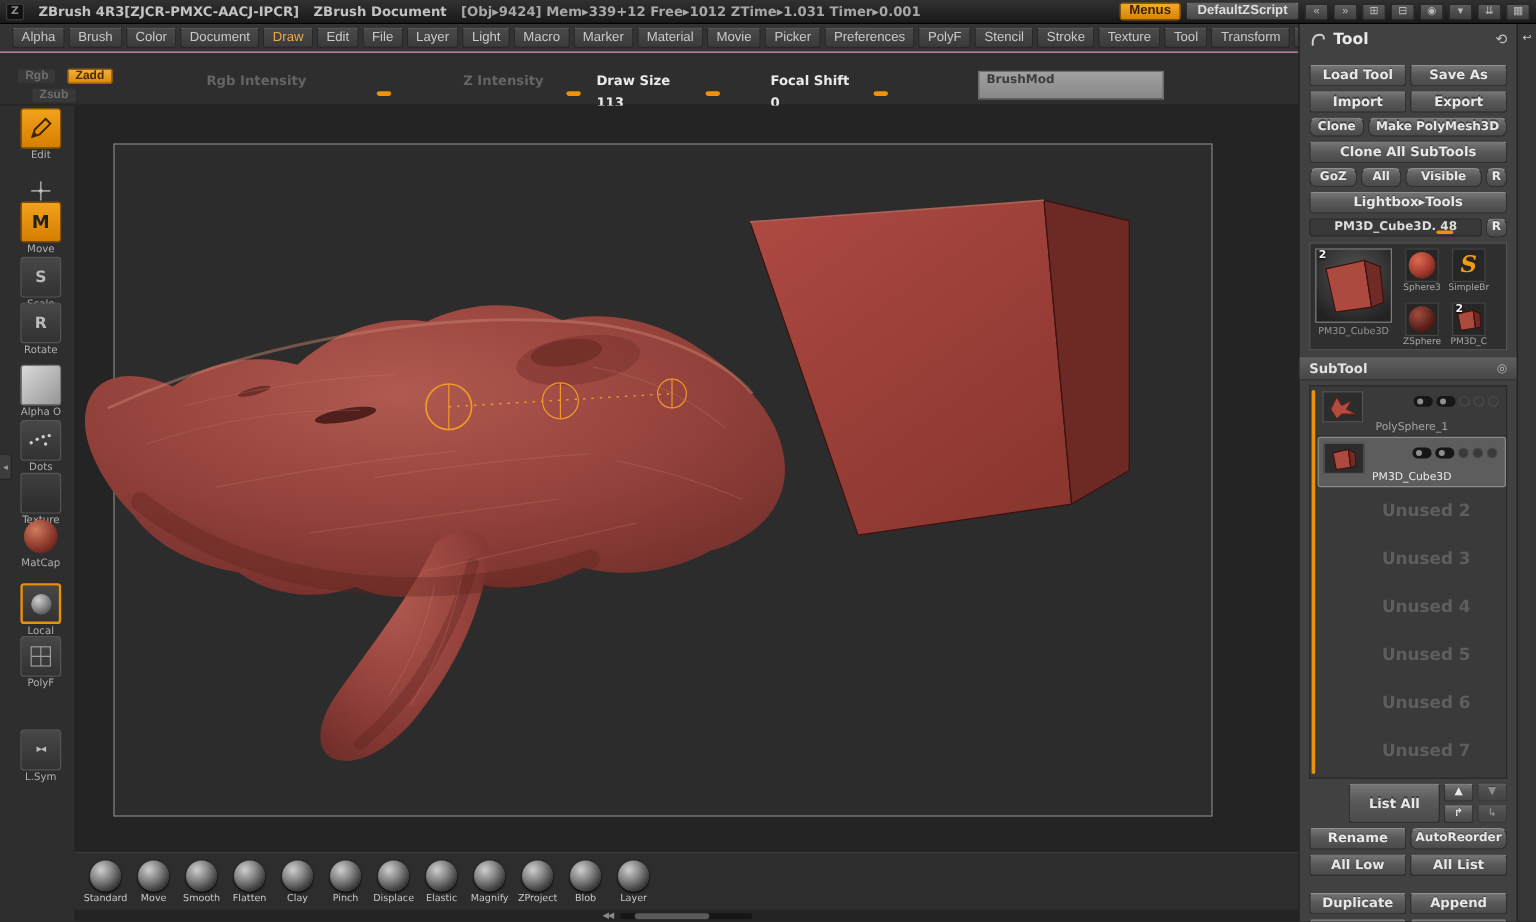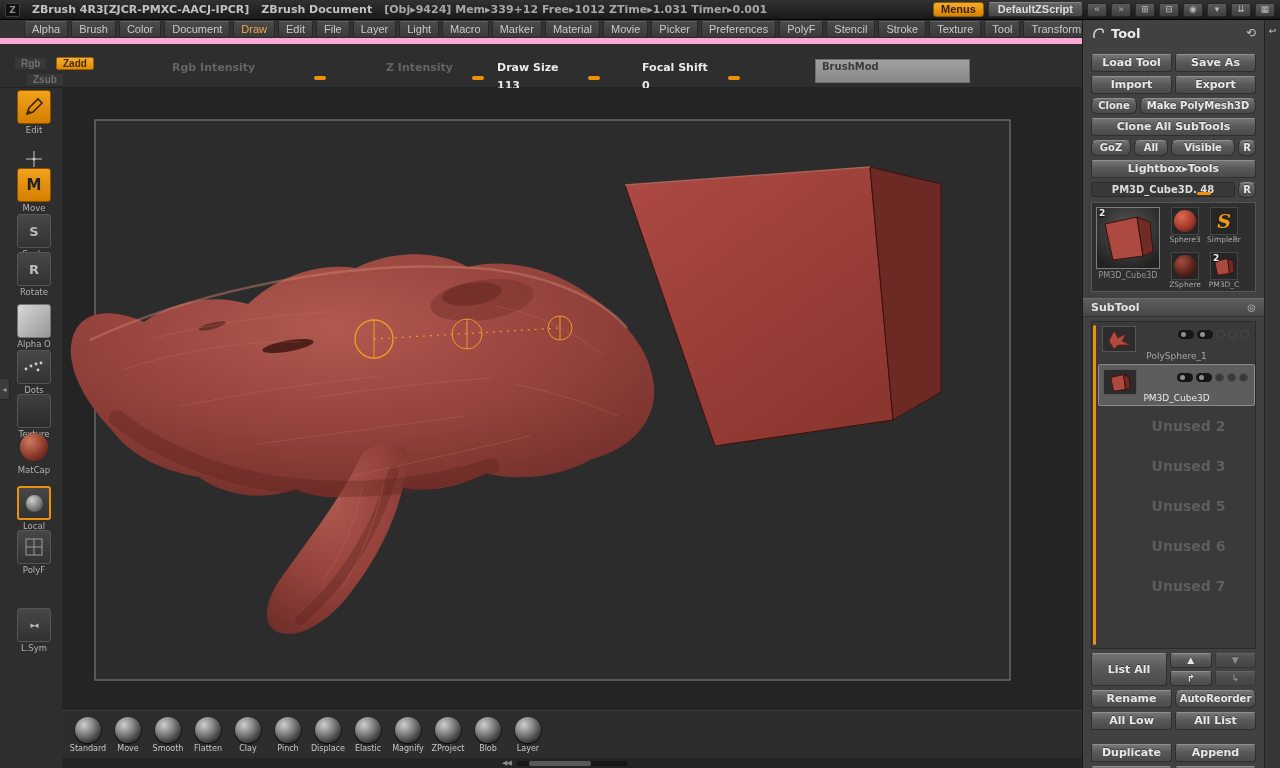--- a/index.html
+++ b/index.html
@@ -18,21 +18,21 @@
   .tb-right { margin-left:auto; display:flex; align-items:center; gap:4px; }
   #menus-btn { background:linear-gradient(#f6ab2e,#d98300); color:#3a2300; border:1px solid #8f5c00;
     border-radius:3px; font-size:11px; font-weight:bold; padding:0 7px 1px; }
   #zscript-btn { background:linear-gradient(#666,#484848); color:#ddd; border:1px solid #2b2b2b;
     border-top-color:#888; border-radius:3px; font-size:11px; font-weight:bold; padding:0 9px 1px; }
   .tb-icon { width:20px; height:14px; background:linear-gradient(#5c5c5c,#3e3e3e); border:1px solid #282828;
     border-radius:2px; color:#b8b8b8; font-size:9px; line-height:1; display:flex; align-items:center; justify-content:center; }
 
   
   #menubar { position:absolute; left:0; top:20px; width:1082px; height:24px; background:#333;
-    border-bottom:6px solid #f9a8d4; display:flex; align-items:center; gap:3px; padding:0 10px 0 24px; }
+    border-bottom:1px solid #f9a8d4; display:flex; align-items:center; gap:3px; padding:0 10px 0 10px; }
   .menu-item { padding:1px 7px 2px; font-size:11px; color:#c9c9c9; background:linear-gradient(#4a4a4a,#3a3a3a);
     border:1px solid #292929; border-top-color:#5f5f5f; border-radius:3px; white-space:nowrap; }
   .menu-item.hl { color:#f0a847; }
 
   
   #shelf { position:absolute; left:0; top:44px; width:1082px; height:44px; background:#2e2e2e;
     border-bottom:1px solid #222; }
   .sh-toggle { position:absolute; height:13px; font-size:10px; font-weight:bold; display:flex;
     align-items:center; border-radius:2px; padding:0 6px; }
   #rgb-toggle  { left:14px; top:13px; color:#6e6e6e; background:#383838; border:1px solid #2f2f2f; }
@@ -135,21 +135,21 @@
   .st-toggles { position:absolute; right:6px; top:8px; display:flex; align-items:center; }
   .tg { width:16px; height:9px; background:#161616; border-radius:5px; display:inline-block;
     position:relative; margin-left:3px; }
   .tg::after { content:""; position:absolute; left:3px; top:2px; width:5px; height:5px; border-radius:50%; background:#8f8f8f; }
   .tgm { width:9px; height:9px; border-radius:50%; background:#3a3a3a; border:1px solid #4a4a4a;
     display:inline-block; margin-left:3px; }
   .st-label { position:absolute; left:0; right:0; bottom:2px; text-align:center; font-size:9px; color:#a5a5a5; }
   .sel .st-label { color:#e9e9e9; }
   .st-unused { height:40px; line-height:40px; padding-left:24px; font-size:14px; color:#5e5e5e; font-weight:bold;text-align:center; }
 
-  #list-all { flex:0 0 76px; height:33px; line-height:29px; }
+  #list-all { flex:0 0 76px; height:33px; line-height:29px;margin-left:33px; }
   .arrow-grid { flex:1; display:grid; grid-template-columns:1fr 1fr; gap:3px; }
   .arrow-btn { height:15px; padding:0; font-size:9px; line-height:13px; }
   .arrow-btn.dis { opacity:.45; }
 
   
   #rightstrip { position:absolute; left:1264px; top:20px; width:16px; height:748px; background:#373737;
     border-left:1px solid #222; display:flex; justify-content:center; padding-top:4px; }
   .strip-icon { width:13px; height:13px; color:#cfcfcf; font-size:9px; display:flex;
     align-items:center; justify-content:center; background:none; border:none; }
 </style>
@@ -556,20 +556,21 @@
           <span class="tg"></span>
           <span class="tgm"></span>
           <span class="tgm"></span>
           <span class="tgm"></span>
         </div>
         <div class="st-label">PM3D_Cube3D</div>
       </div>
 
       <div class="st-unused">Unused 2</div>
         <div class="st-unused">Unused 3</div>
+        <div class="st-unused">Unused 4</div>
         <div class="st-unused">Unused 5</div>
         <div class="st-unused">Unused 6</div>
         <div class="st-unused">Unused 7</div>
     </div>
 
     <div class="prow">
       <button class="zb-btn" id="list-all">List All</button>
       <div class="arrow-grid">
         <button class="zb-btn arrow-btn">▲</button>
         <button class="zb-btn arrow-btn dis">▼</button>

